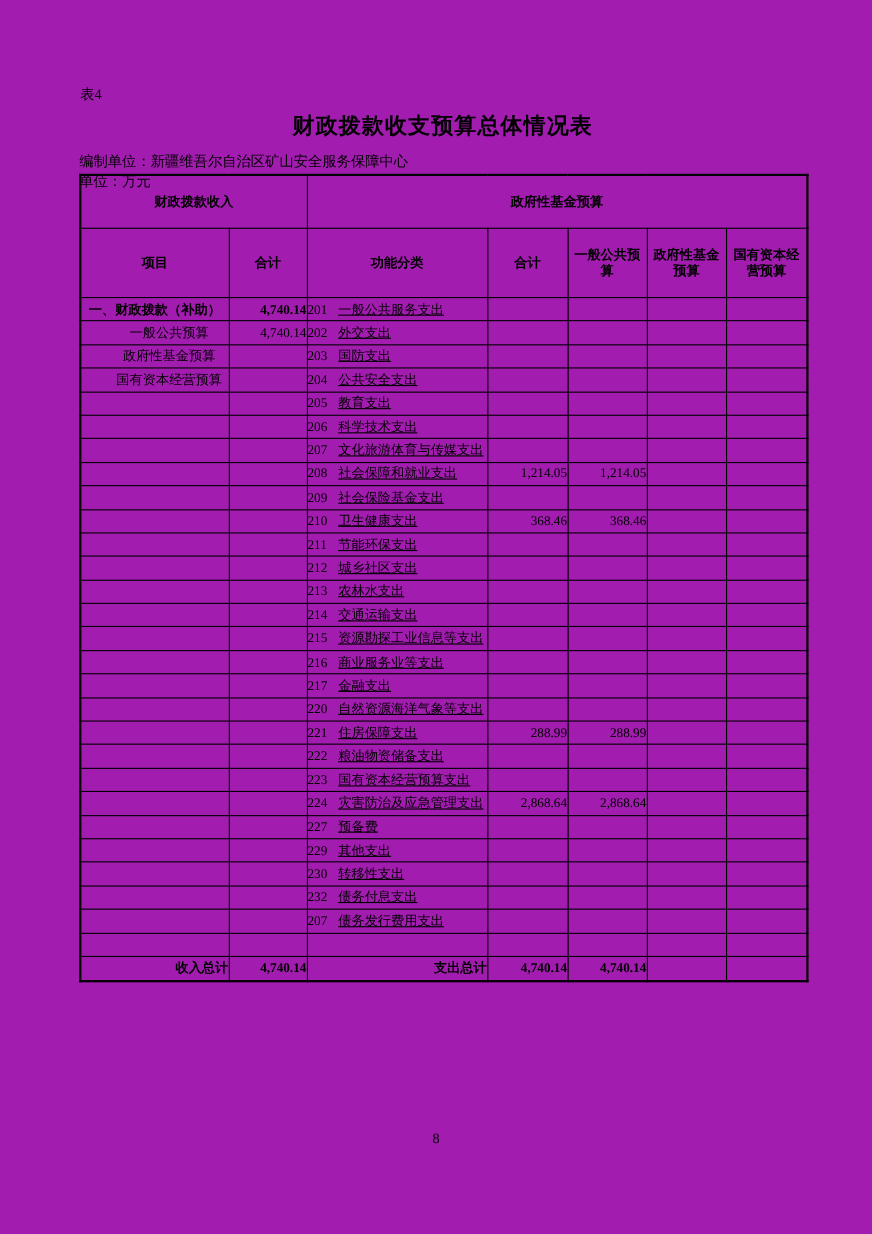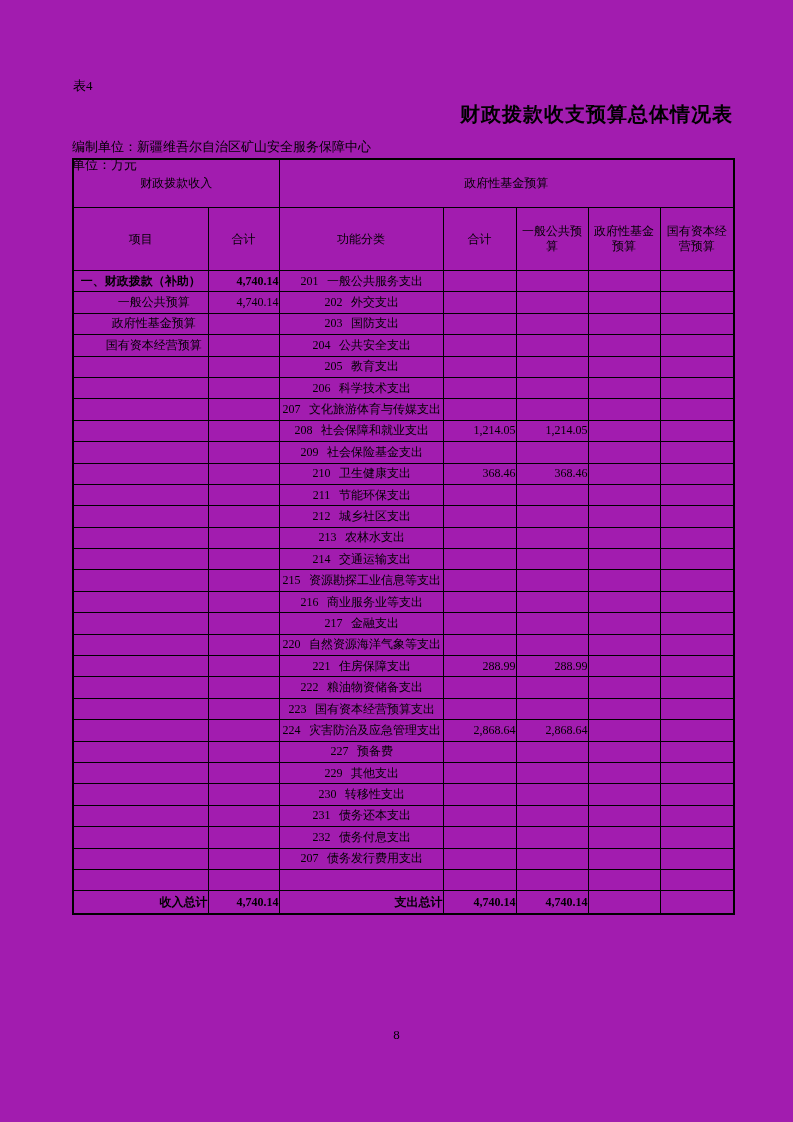--- a/index.html
+++ b/index.html
@@ -10,21 +10,21 @@
     color: #000;
   }
   .sheet { position: relative; width: 793px; height: 1122px; background: #a21caf; overflow: hidden; }
 
   .tbl-label {
     position: absolute; left: 73px; top: 77px;
     font-size: 13px;
   }
   .title {
     position: absolute; left: 72px; top: 101px; width: 661px;
-    margin: 0; text-align: right;
+    margin: 0; text-align: center;
     font-size: 20px; font-weight: bold;
     letter-spacing: 1px;
   }
   .meta {
     position: absolute; left: 72px; top: 138px; width: 661px;
     display: flex; justify-content: space-between;
     font-size: 13px;
     flex-direction: column;
   }
 
@@ -41,26 +41,26 @@
     overflow: hidden;
     vertical-align: middle;
     line-height: 1.25;
   }
   tr.group-header { height: 22px; }
   tr.col-header  { height: 43px; }
   tr.data        { height: 21.4px; }
   tr.totals      { height: 23px; font-weight: bold; }
 
   table.budget th {
-    font-weight: normal; text-align: center;
+    font-weight: bold; text-align: center;
     padding: 16px 3px; white-space: normal;
   }
   td.item  { text-align: center; padding-left: 5px;  white-space: nowrap; }
   td.item.indent { padding-left: 26px; }
-  td.func  { text-align: center; padding-left: 4px;  white-space: nowrap; }
+  td.func  { text-align: left; padding-left: 4px;  white-space: nowrap; text-decoration: underline; }
   td.num   { text-align: right; padding-right: 5px; white-space: nowrap; }
   td.clab  { text-align: right; white-space: nowrap; }
   .bold    { font-weight: bold; }
   .code    { display: inline-block; min-width: 21px; margin-right: 7px; }
 
   .pageno {
     position: absolute; left: 0; top: 1027px; width: 100%;
     text-align: center; font-size: 13px;
   }
 </style>
@@ -325,29 +325,20 @@
           <td class="num"></td>
           <td class="func"><span class="code">230</span><span>转移性支出</span></td>
           <td class="num"></td>
           <td class="num"></td>
           <td class="num"></td>
           <td class="num"></td>
         </tr>
         <tr class="data">
           <td class="item"></td>
           <td class="num"></td>
-          <td class="func"><span class="code">231</span><span>债务还本支出</span></td>
-          <td class="num"></td>
-          <td class="num"></td>
-          <td class="num"></td>
-          <td class="num"></td>
-        </tr>
-        <tr class="data">
-          <td class="item"></td>
-          <td class="num"></td>
           <td class="func"><span class="code">232</span><span>债务付息支出</span></td>
           <td class="num"></td>
           <td class="num"></td>
           <td class="num"></td>
           <td class="num"></td>
         </tr>
         <tr class="data">
           <td class="item"></td>
           <td class="num"></td>
           <td class="func"><span class="code">207</span><span>债务发行费用支出</span></td>

